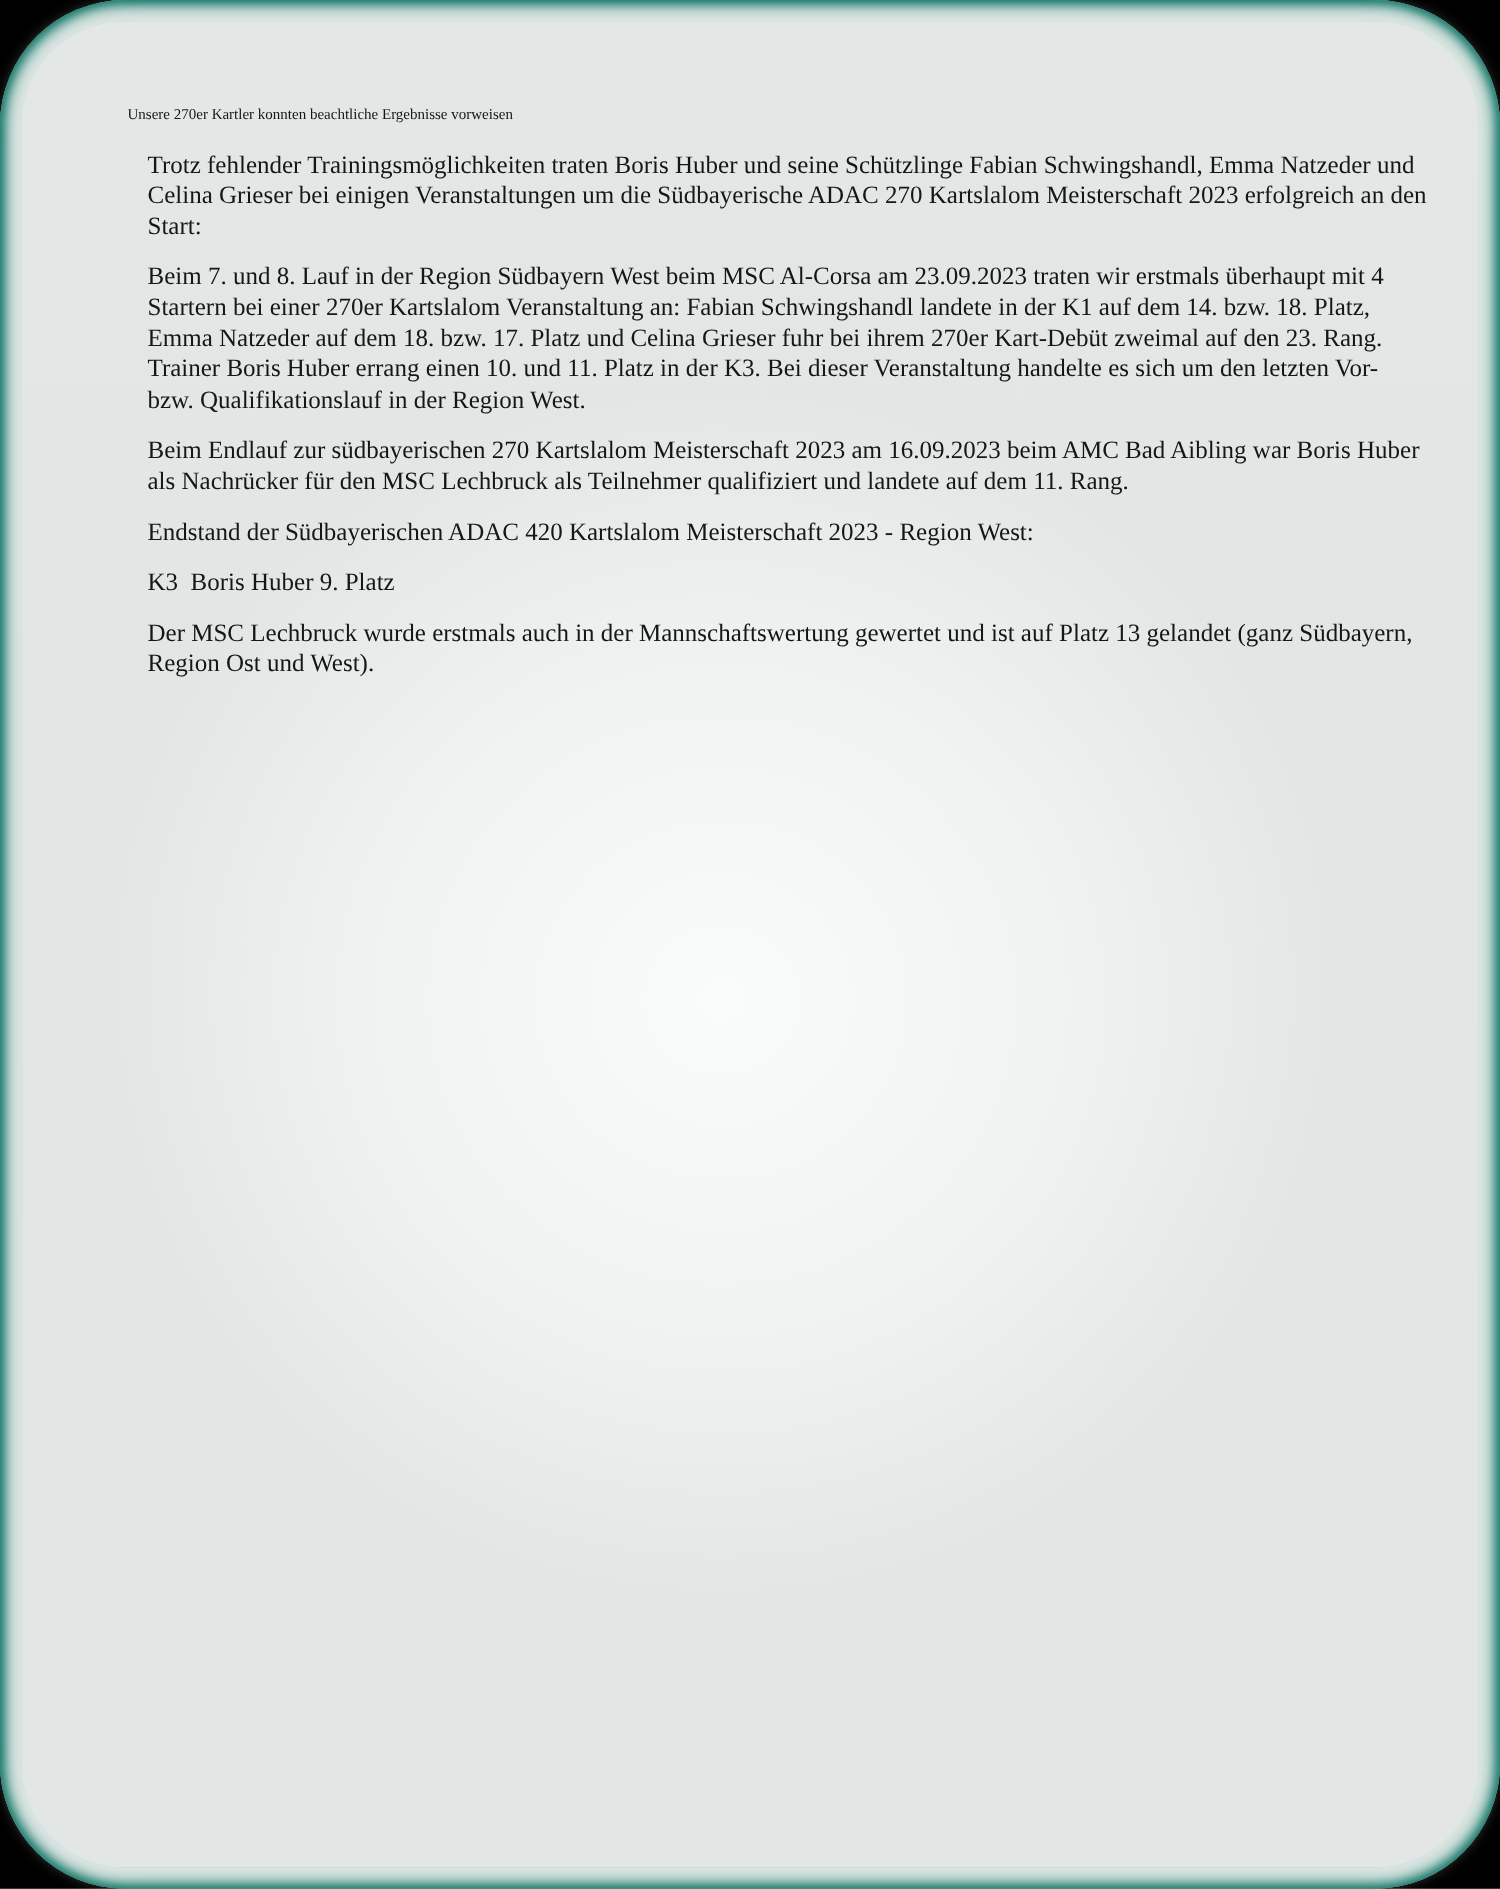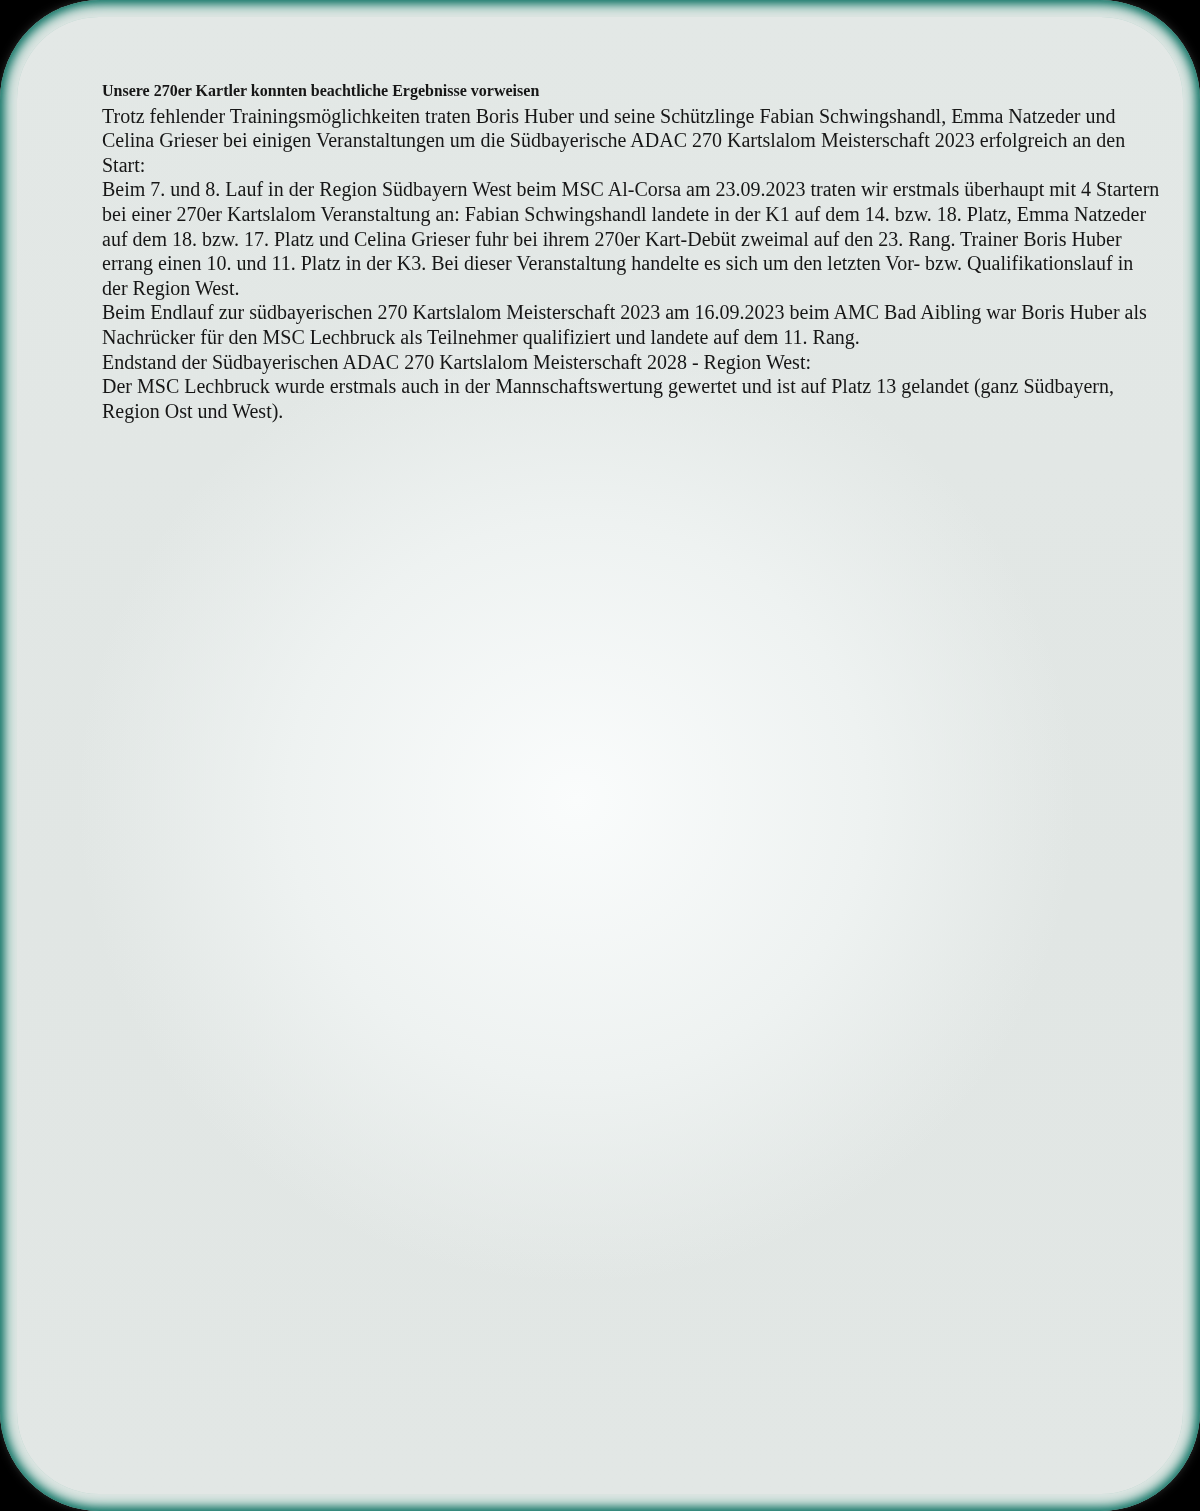--- a/index.html
+++ b/index.html
@@ -37,37 +37,38 @@
   .article {
     position: absolute;
     left: 85px;
     top: 62px;
     width: 1058px;
     font-size: 20px;
     line-height: 24.6px;
     color: #161616;
   }
   .article h1 {
-    font-size: 16px;
+    font-size: 12px;
     line-height: 24.6px;
-    font-weight: bold;
+    font-weight: normal;
     margin: 0;
   }
   .article p {
-    margin: 0;
+    margin: 16px;
     white-space: pre-wrap;
   }
 </style>
 </head>
 <body>
 
 <div class="frame">
   <div class="content">
     <div class="article">
       <h1>Unsere 270er Kartler konnten beachtliche Ergebnisse vorweisen</h1>
       <p>Trotz fehlender Trainingsmöglichkeiten traten Boris Huber und seine Schützlinge Fabian Schwingshandl, Emma Natzeder und Celina Grieser bei einigen Veranstaltungen um die Südbayerische ADAC 270 Kartslalom Meisterschaft 2023 erfolgreich an den Start:</p>
       <p>Beim 7. und 8. Lauf in der Region Südbayern West beim MSC Al-Corsa am 23.09.2023 traten wir erstmals überhaupt mit 4 Startern bei einer 270er Kartslalom Veranstaltung an: Fabian Schwingshandl landete in der K1 auf dem 14. bzw. 18. Platz, Emma Natzeder auf dem 18. bzw. 17. Platz und Celina Grieser fuhr bei ihrem 270er Kart-Debüt zweimal auf den 23. Rang. Trainer Boris Huber errang einen 10. und 11. Platz in der K3. Bei dieser Veranstaltung handelte es sich um den letzten Vor- bzw. Qualifikationslauf in der Region West.</p>
       <p>Beim Endlauf zur südbayerischen 270 Kartslalom Meisterschaft 2023 am 16.09.2023 beim AMC Bad Aibling war Boris Huber als Nachrücker für den MSC Lechbruck als Teilnehmer qualifiziert und landete auf dem 11. Rang.</p>
-      <p>Endstand der Südbayerischen ADAC 270 Kartslalom Meisterschaft 2028 - Region West:</p>
+      <p>Endstand der Südbayerischen ADAC 420 Kartslalom Meisterschaft 2023 - Region West:</p>
+      <p>K3  Boris Huber 9. Platz</p>
       <p>Der MSC Lechbruck wurde erstmals auch in der Mannschaftswertung gewertet und ist auf Platz 13 gelandet (ganz Südbayern, Region Ost und West).</p>
     </div>
   </div>
 </div>
 
 </body></html>

